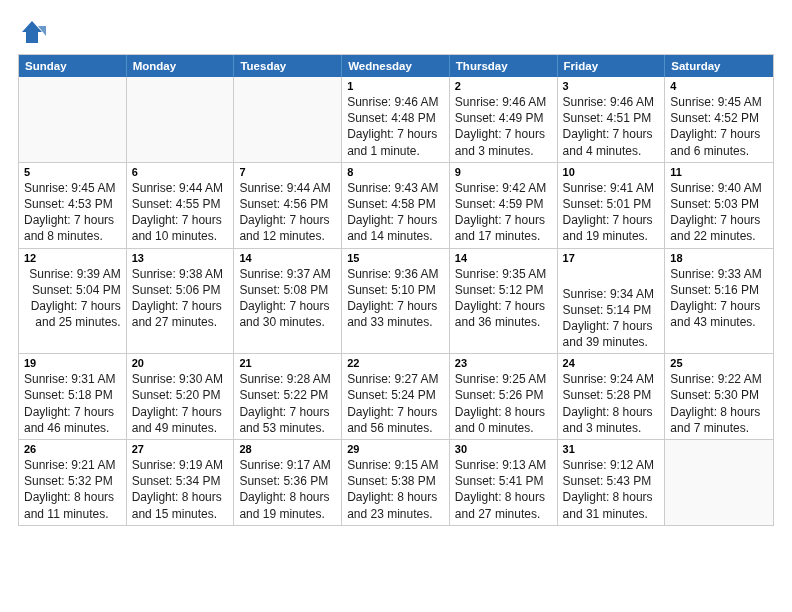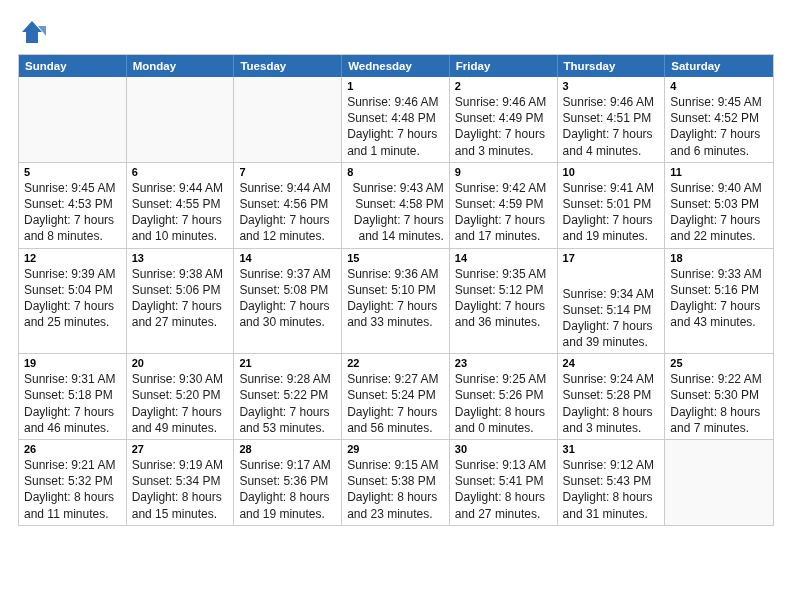--- a/index.html
+++ b/index.html
@@ -130,22 +130,22 @@
       <div class="location"></div>
     </div>
   </div>
 
   <div class="calendar">
     <div class="cal-header-row">
     <div class="cal-header-cell">Sunday</div>
         <div class="cal-header-cell">Monday</div>
         <div class="cal-header-cell">Tuesday</div>
         <div class="cal-header-cell">Wednesday</div>
+        <div class="cal-header-cell">Thursday</div>
         <div class="cal-header-cell">Friday</div>
-        <div class="cal-header-cell">Thursday</div>
         <div class="cal-header-cell">Saturday</div>
       </div>
     <div class="cal-body">
     <div class="cal-row">
           <div class="cal-cell empty"></div>
           <div class="cal-cell empty"></div>
           <div class="cal-cell empty"></div>
           <div class="cal-cell">
             <div class="day-num">1</div>
             <div class="cell-text" style="white-space: pre-line;">Sunrise: 9:46 AM
@@ -192,21 +192,21 @@
           </div>
           <div class="cal-cell">
             <div class="day-num">7</div>
             <div class="cell-text" style="white-space: pre-line;">Sunrise: 9:44 AM
 Sunset: 4:56 PM
 Daylight: 7 hours
 and 12 minutes.</div>
           </div>
           <div class="cal-cell">
             <div class="day-num">8</div>
-            <div class="cell-text" style="white-space: pre-line; text-align: right;">Sunrise: 9:43 AM
+            <div class="cell-text" style="white-space: pre-line;">Sunrise: 9:43 AM
 Sunset: 4:58 PM
 Daylight: 7 hours
 and 14 minutes.</div>
           </div>
           <div class="cal-cell">
             <div class="day-num">9</div>
             <div class="cell-text" style="white-space: pre-line;">Sunrise: 9:42 AM
 Sunset: 4:59 PM
 Daylight: 7 hours
 and 17 minutes.</div>
@@ -222,21 +222,21 @@
             <div class="day-num">11</div>
             <div class="cell-text" style="white-space: pre-line;">Sunrise: 9:40 AM
 Sunset: 5:03 PM
 Daylight: 7 hours
 and 22 minutes.</div>
           </div>
         </div>
         <div class="cal-row">
           <div class="cal-cell">
             <div class="day-num">12</div>
-            <div class="cell-text" style="white-space: pre-line;">Sunrise: 9:39 AM
+            <div class="cell-text" style="white-space: pre-line; text-align: right;">Sunrise: 9:39 AM
 Sunset: 5:04 PM
 Daylight: 7 hours
 and 25 minutes.</div>
           </div>
           <div class="cal-cell">
             <div class="day-num">13</div>
             <div class="cell-text" style="white-space: pre-line;">Sunrise: 9:38 AM
 Sunset: 5:06 PM
 Daylight: 7 hours
 and 27 minutes.</div>

